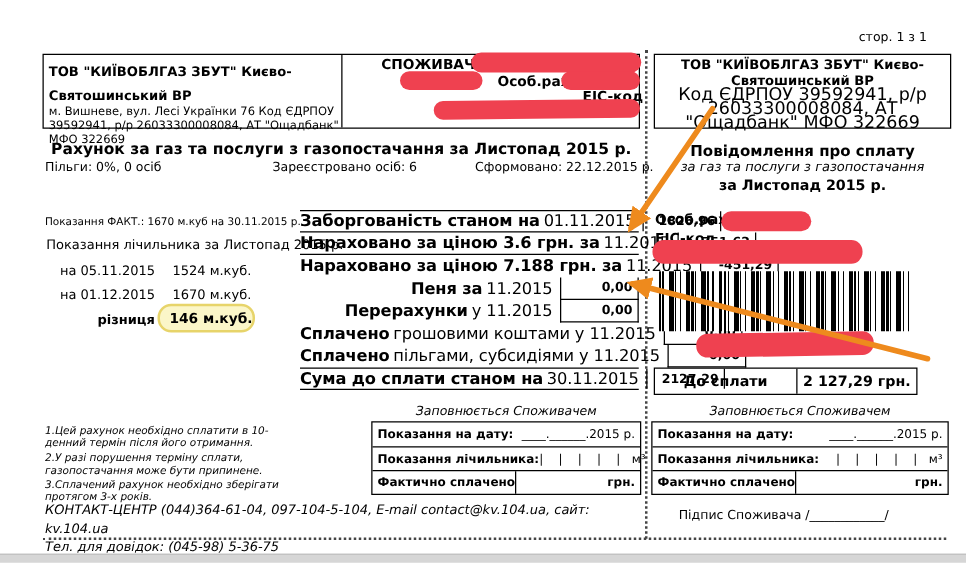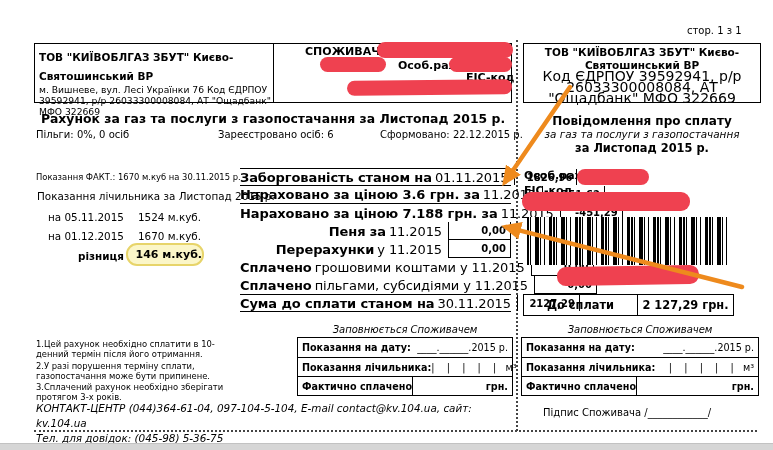--- a/index.html
+++ b/index.html
@@ -60,21 +60,21 @@
   .filltitle{font-size:10px;font-style:italic;}
   .fill{border:1.2px solid #000;box-sizing:border-box;}
   .fill .frow{display:flex;height:19px;box-sizing:border-box;align-items:center;}
   .fill .frow+.frow{border-top:1.2px solid #000;}
   .fill .fl{font-weight:bold;font-size:9.6px;padding-left:4px;white-space:nowrap;}
   .fill .fv{flex:1;text-align:right;font-size:9.6px;padding-right:4px;white-space:pre;}
   .fill .frow.div3 .fl{flex:0 0 112px;align-self:stretch;display:flex;align-items:center;
        border-right:1.2px solid #000;box-sizing:border-box;}
   .sig{font-size:10px;}
   
-  .note{font-size:8.4px;line-height:10.3px;margin:0 0 1px 0;}
+  .note{font-size:8.4px;font-style:italic;line-height:10.3px;margin:0 0 1px 0;}
   .contact{font-size:10.4px;font-style:italic;line-height:15px;}
   .graybar{position:absolute;left:0;top:443px;width:773px;height:7px;background:#d6d6d6;border-top:1px solid #c2c2c2;}
   svg.overlay{position:absolute;left:0;top:0;pointer-events:none;}
 </style>
 </head>
 <body>
 
 <div class="page">
 
   <div class="abs pager" style="left:687px;top:25px;">стор. 1 з 1</div>

